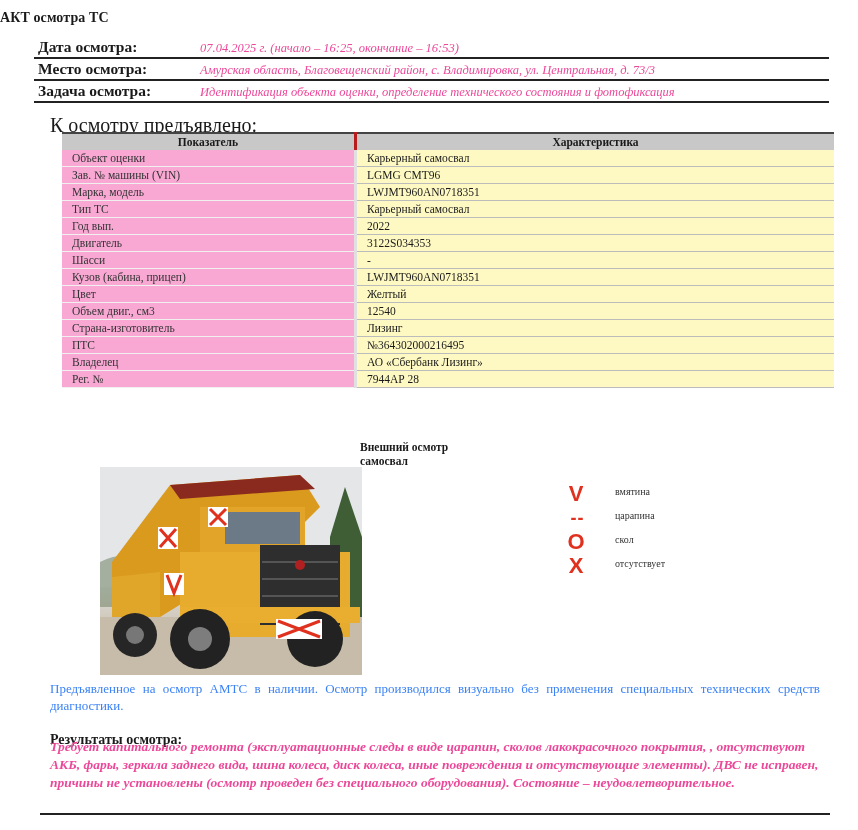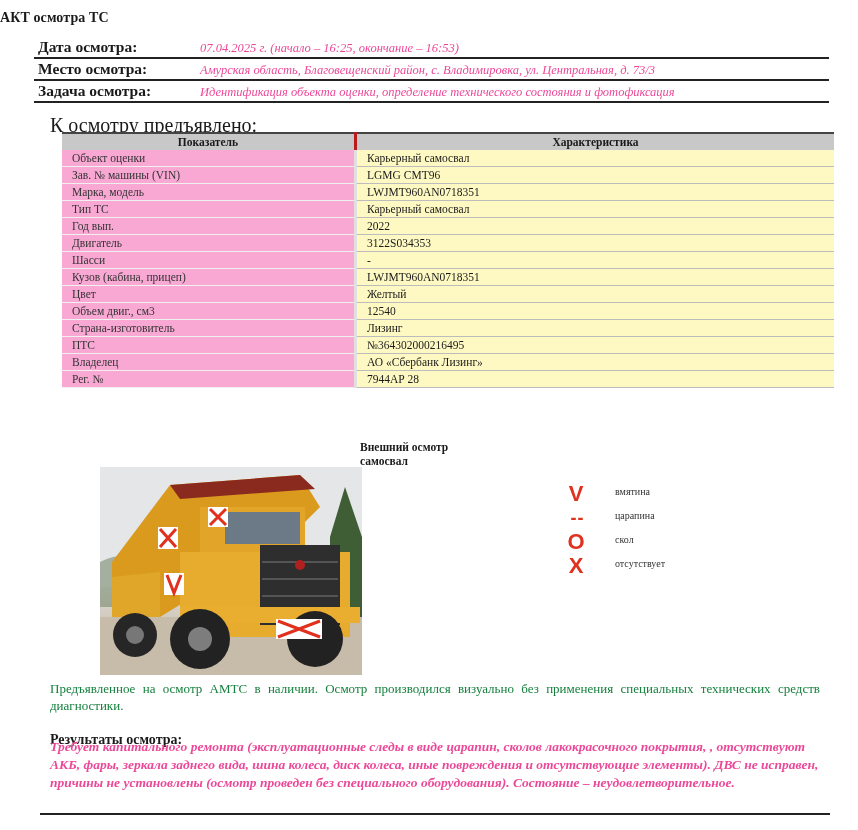--- a/index.html
+++ b/index.html
@@ -15,21 +15,21 @@
   table.spec th.c2 { border-left: 3px solid #b91c1c; }
   table.spec td { height: 16px; padding: 0 0 0 10px; line-height: 16px; white-space: nowrap; }
   table.spec td.k { background: #f9a8d4; width: 282px; color: #333; border-bottom: 1px solid #f0f0f0; }
   table.spec td.v { background: #fef9c3; border-left: 3px solid #e0e0e0; border-bottom: 1px solid #bcbcbc; }
   .ext-title { left: 360px; width: 150px; top: 440px; text-align: left; font-weight: bold; font-size: 11.5px; line-height: 14px; }
   .truck { left: 100px; top: 467px; width: 262px; height: 208px; background: linear-gradient(#e7e9ea 0%, #dfe2e3 55%, #cfc6b8 75%, #bdb3a3 100%); overflow: hidden; }
   .legend { left: 563px; top: 483px; }
   .legend-item { position: relative; height: 24px; }
   .legend-sym { position: absolute; left: 0; width: 26px; text-align: center; color: #e0301e; font-family: "Liberation Sans", sans-serif; font-weight: bold; font-size: 22px; line-height: 22px; }
   .legend-lbl { position: absolute; left: 52px; top: 3px; font-size: 10px; color: #333; }
-  .para { left: 50px; width: 770px; top: 680px; font-size: 13px; line-height: 17px; text-align: justify; color: #15803d; }
+  .para { left: 50px; width: 770px; top: 680px; font-size: 13px; line-height: 17px; text-align: justify; color: #3b82f6; }
   .res-h { left: 50px; top: 732px; font-weight: bold; font-size: 14px; }
   .res-body { left: 50px; width: 780px; top: 738px; font-weight: bold; font-style: italic; font-size: 13.5px; line-height: 18px; color: #ec4899; }
   .bottom-rule { left: 40px; width: 790px; top: 813px; height: 2px; background: #222; }
 </style>
 </head>
 <body>
 
 <div class="abs title">АКТ осмотра ТС</div>
 
 <div class="abs info-row" style="top:37px;text-align:right;">

